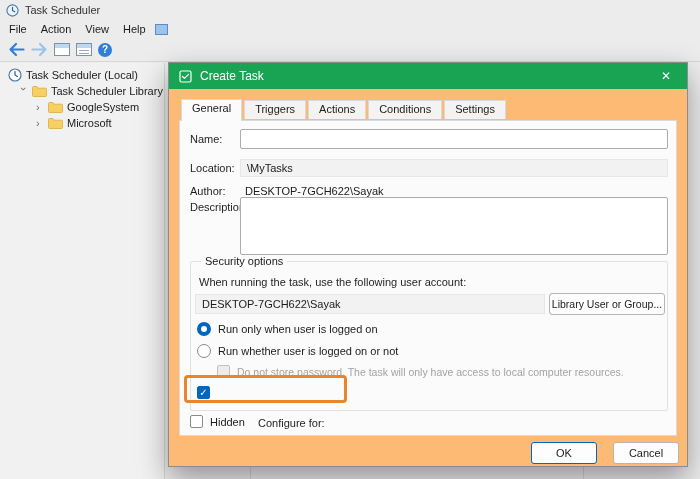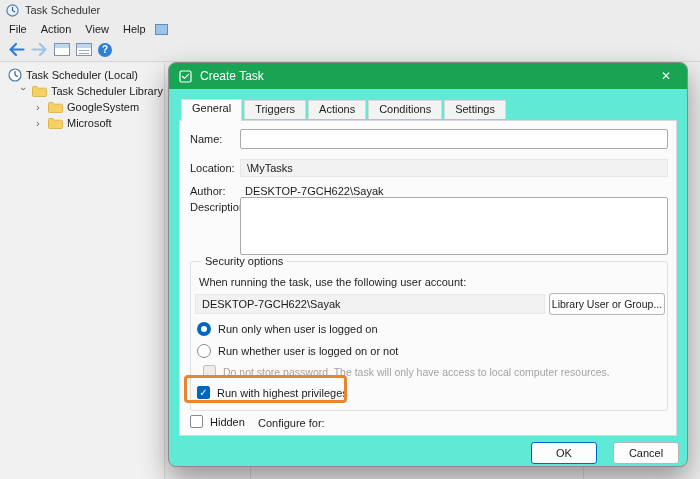--- a/index.html
+++ b/index.html
@@ -35,21 +35,21 @@
   .tree-row { position:absolute; left:0; right:0; height:16px; display:flex; align-items:center; gap:4px; white-space:nowrap; }
   .chev { display:inline-block; width:8px; color:#6b6b6b; font-size:11px; line-height:8px; }
   .chev.exp { transform:rotate(90deg); }
   .sel { display:inline-flex; align-items:center; gap:4px; background:#cfdeee;
     border:1px solid #aec6dd; border-radius:2px; padding:0 4px 1px 2px; }
 
   .vline { position:absolute; top:63px; bottom:0; width:1px; background:#d6d6d6; z-index:0; }
 
   
   .dialog { position:absolute; left:168px; top:62px; width:520px; height:405px;
-    background:#5eead4; border:1px solid #8b8b8b; border-radius:8px; overflow:hidden;
+    background:#fdba74; border:1px solid #8b8b8b; border-radius:0; overflow:hidden;
     box-shadow:0 12px 28px rgba(0,0,0,0.38); z-index:10; }
   .dlg-titlebar { height:26px; background:var(--green); color:#fff; display:flex;
     align-items:center; gap:8px; padding-left:10px; font-size:12px; }
   .dlg-close { margin-left:auto; width:42px; height:26px; display:flex; align-items:center;
     justify-content:center; font-size:12px; cursor:default; }
 
   .tabs { position:absolute; left:12px; top:36px; display:flex; align-items:flex-end; z-index:5; }
   .tab { height:19px; padding:2px 10px 0; background:#f3f3f3; border:1px solid #d9d9d9;
     border-bottom:none; margin:0 2px 1px 0; }
   .tab.active { height:22px; background:#fbfbfb; margin-bottom:-1px; z-index:6; position:relative; }
@@ -212,27 +212,26 @@
         <button class="btn small" style="left:358px; top:31px; width:116px; height:22px;">Library User or Group...</button>
 
         <div class="row" style="left:6px; top:60px;">
           <span class="radio checked"></span>
           <span>Run only when user is logged on</span>
         </div>
         <div class="row" style="left:6px; top:82px;">
           <span class="radio"></span>
           <span>Run whether user is logged on or not</span>
         </div>
-        <div class="row" style="left:12px; top:103px;">
+        <div class="row" style="left:26px; top:103px;">
           <span class="cb off"></span>
           <span class="dis-label">Do not store password. The task will only have access to local computer resources.</span>
         </div>
         <div class="row" style="left:6px; top:124px;">
           <span class="cb checked">✓</span>
-          <span>Run with highest privileges</span>
         </div>
       </div>
 
       <div class="row" style="left:10px; top:294px;">
         <span class="cb"></span>
         <span>Hidden</span>
       </div>
       <span class="lbl" style="left:78px; top:296px;">Configure for:</span>
     </div>
 

